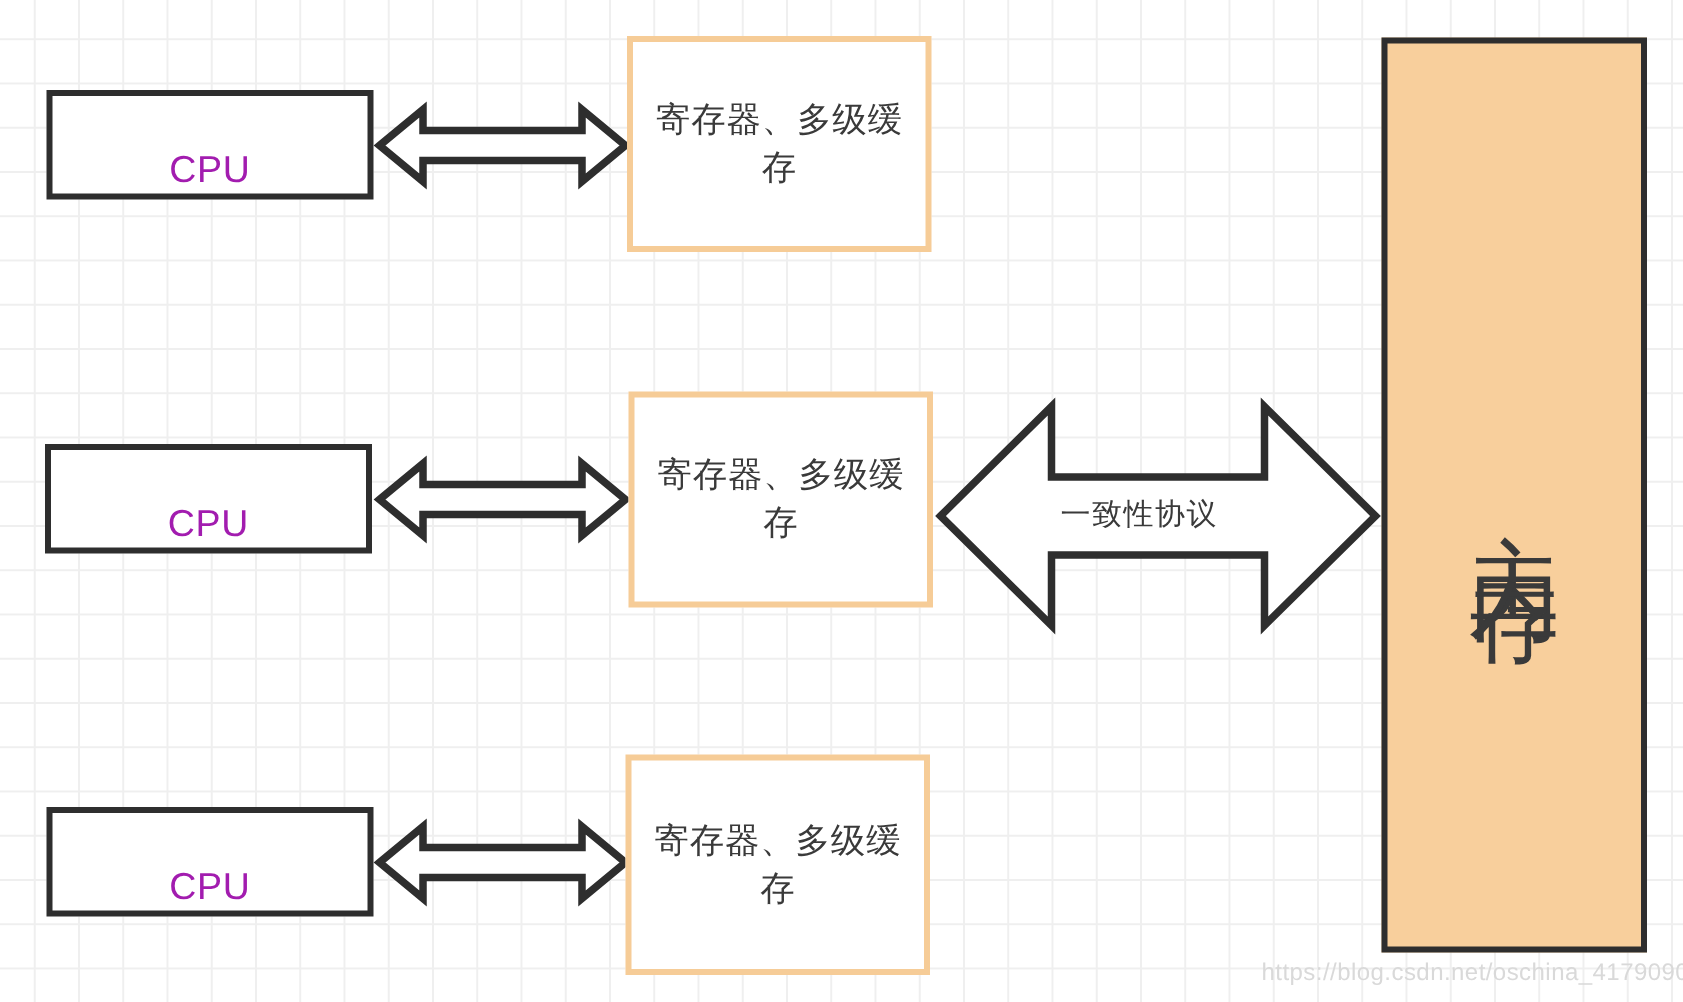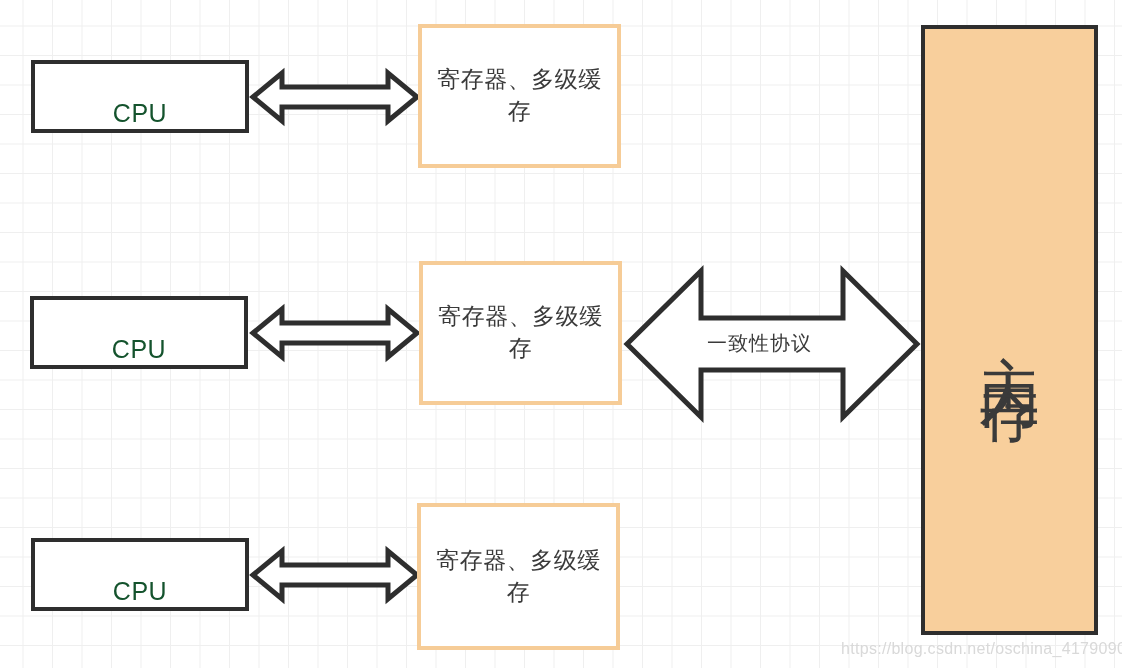--- a/index.html
+++ b/index.html
@@ -26,21 +26,21 @@
     position: absolute;
     box-sizing: border-box;
     background: #ffffff;
     border: 4px solid #2e2e2e;
     display: flex;
     align-items: center;
     justify-content: center;
   }
   .cpu-label {
     font-size: 25px;
-    color: #14532d;
+    color: #a21caf;
     letter-spacing: 0.5px;
     line-height: 1;
     margin-top: 33px;
   }
 
   
   .cache-box {
     position: absolute;
     box-sizing: border-box;
     background: #ffffff;

